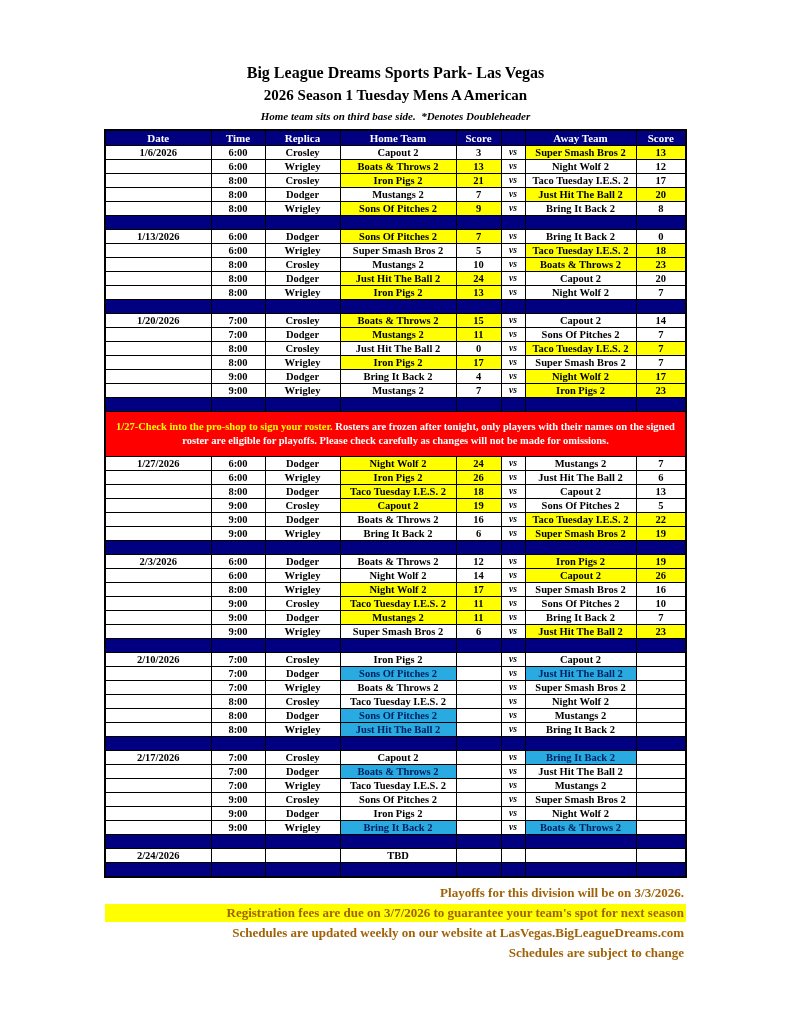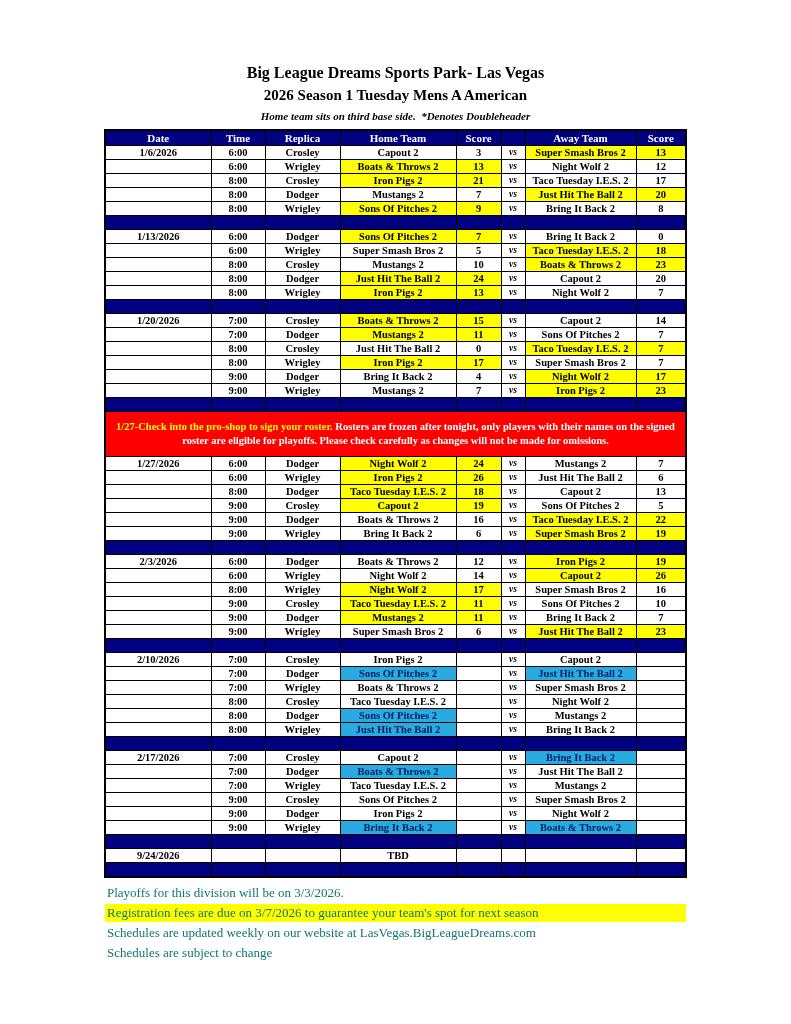--- a/index.html
+++ b/index.html
@@ -54,23 +54,24 @@
   tr.notice td {
     background: #FF0000; color: #ffffff;
     white-space: normal; height: 30px; line-height: 14px;
     font-size: 10.5px; padding: 7px 4px;
   }
   .notice-hl { color: #FFFF00; }
   .footer {
     width: 581px; margin: 6px auto 0 auto;
   }
   .footer .line {
-    font-size: 13px; font-weight: normal; color: #0f766e;
+    font-size: 13px; font-weight: bold; color: #a16207;
     padding: 1px 2px; margin: 2px 0;
     white-space: nowrap;
+    text-align: right;
   }
   .footer .line.hl { background: #FFFF00; }
 </style>
 </head>
 <body>
 
 <div class="page">
   <h1 class="title">Big League Dreams Sports Park- Las Vegas</h1>
   <h2 class="subtitle">2026 Season 1 Tuesday Mens A American</h2>
   <div class="note">Home team sits on third base side.  *Denotes Doubleheader</div>
@@ -566,21 +567,21 @@
           <td class="c0"></td>
           <td class="c1"></td>
           <td class="c2"></td>
           <td class="c3"></td>
           <td class="c4"></td>
           <td class="c5"></td>
           <td class="c6"></td>
           <td class="c7"></td>
         </tr>
         <tr>
-          <td class="c0">9/24/2026</td>
+          <td class="c0">2/24/2026</td>
           <td class="c1"></td>
           <td class="c2"></td>
           <td class="c3">TBD</td>
           <td class="c4"></td>
           <td class="c5 vs"></td>
           <td class="c6"></td>
           <td class="c7"></td>
         </tr>
         <tr class="spacer">
           <td class="c0"></td>

